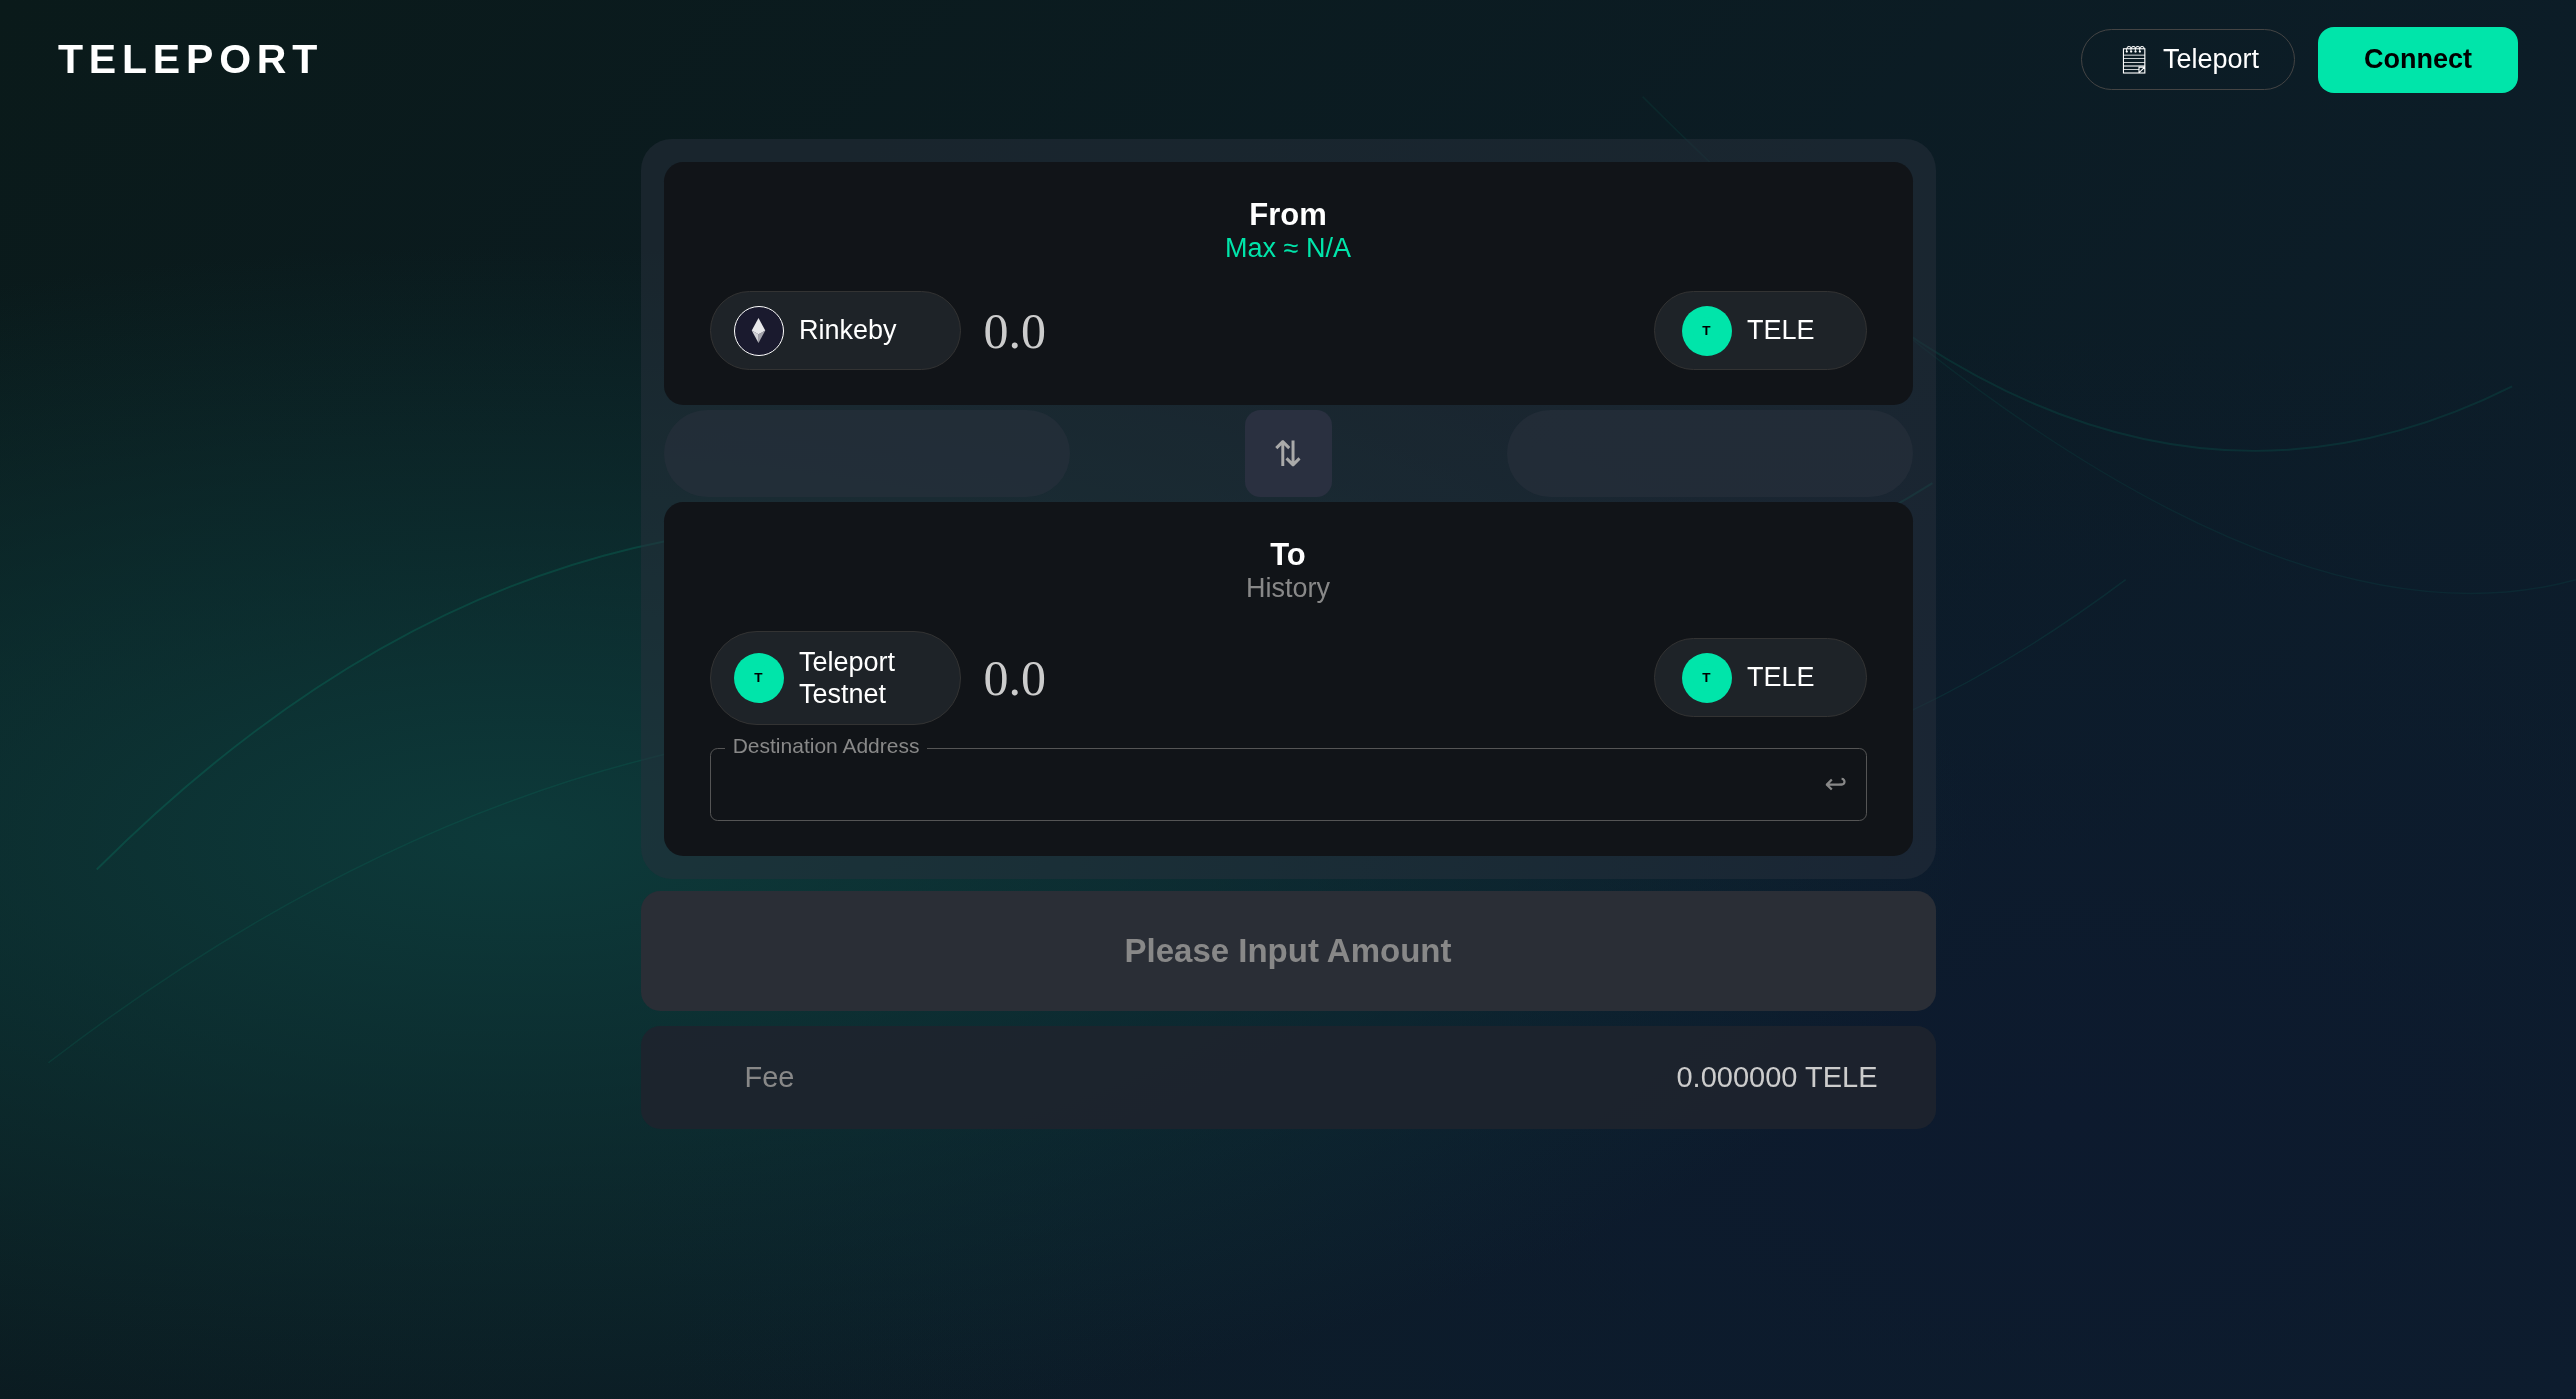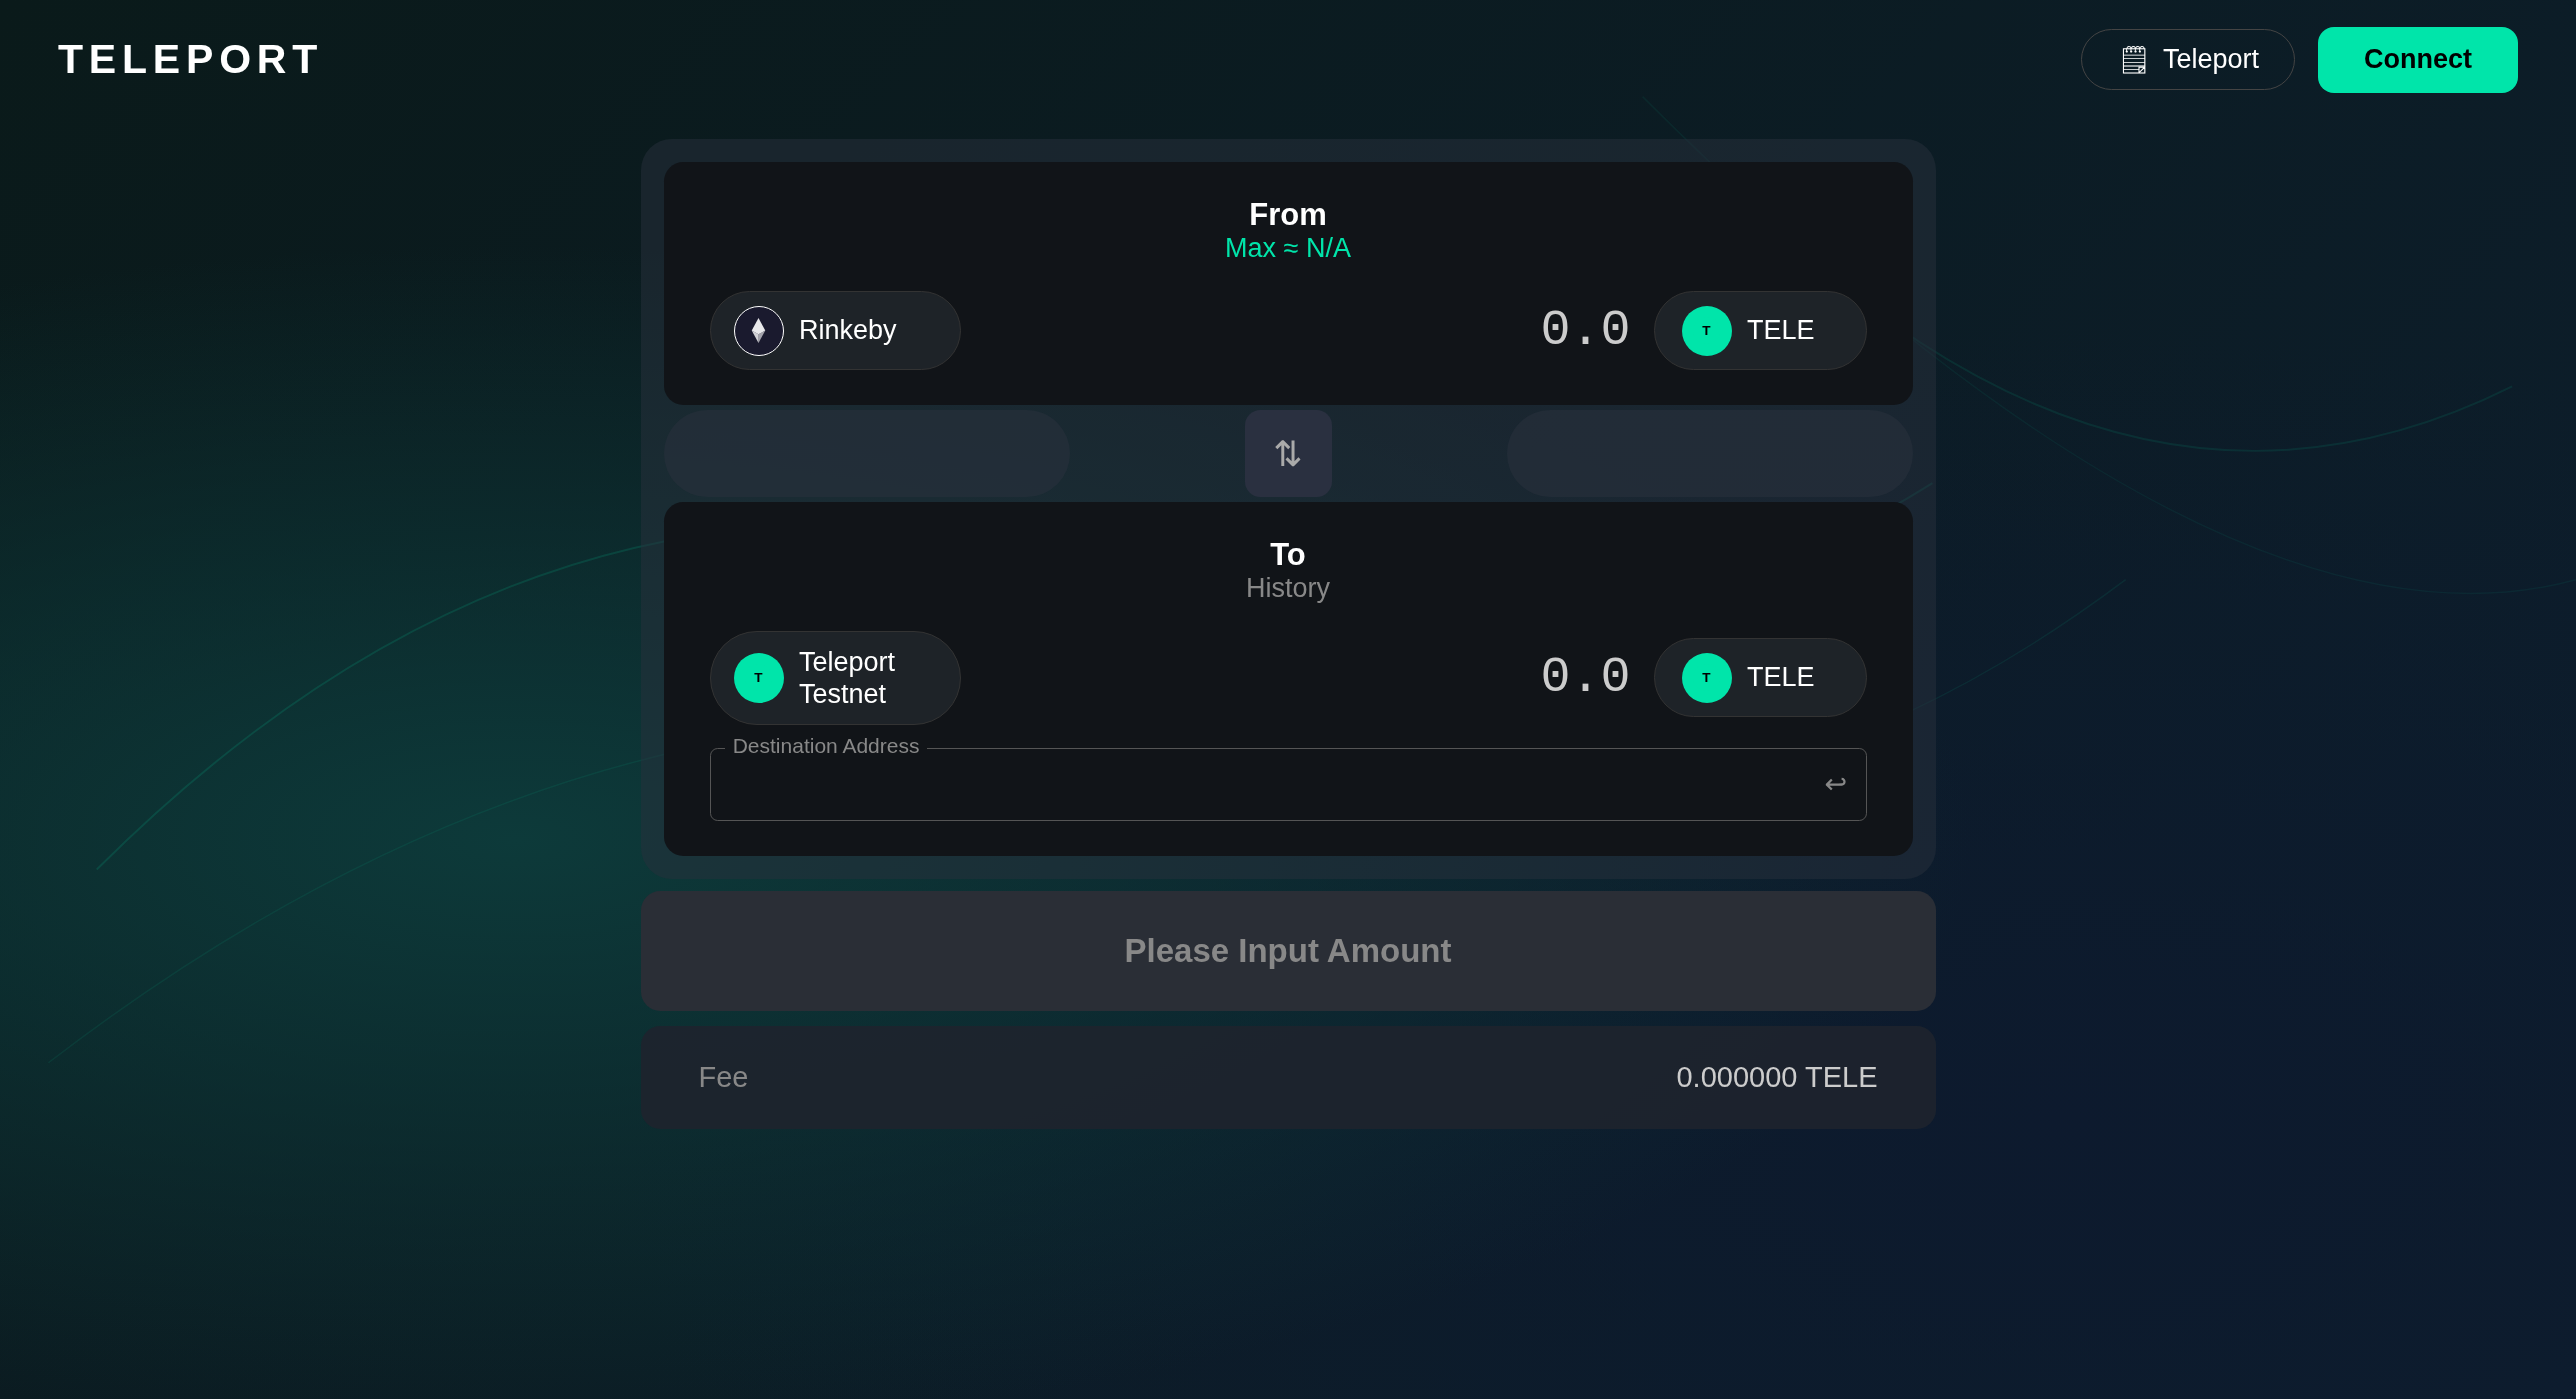--- a/index.html
+++ b/index.html
@@ -181,25 +181,25 @@
 
     .network-name {
       font-size: 27px;
       color: #ffffff;
       font-weight: 500;
     }
 
     
     .amount-display {
       flex: 1;
-      text-align: right;
+      text-align: left;
       font-size: 50px;
       font-weight: 400;
       color: #cccccc;
-      font-family: Liberation Mono, monospace;
+      font-family: Liberation Serif, serif;
     }
 
     
     .token-selector {
       display: flex;
       align-items: center;
       gap: 15.5px;
       background: #1e2328;
       border: 1px solid #333;
       border-radius: 48px;
@@ -329,20 +329,21 @@
       padding: 35px 58px;
       display: flex;
       justify-content: space-between;
       align-items: center;
       margin-top: 15.5px;
     }
 
     .fee-label {
       font-size: 29px;
       color: #888;
+      margin-left: 46px;
     }
 
     .fee-value {
       font-size: 29px;
       color: #cccccc;
     }
 
     
     .network-name-stack {
       display: flex;

